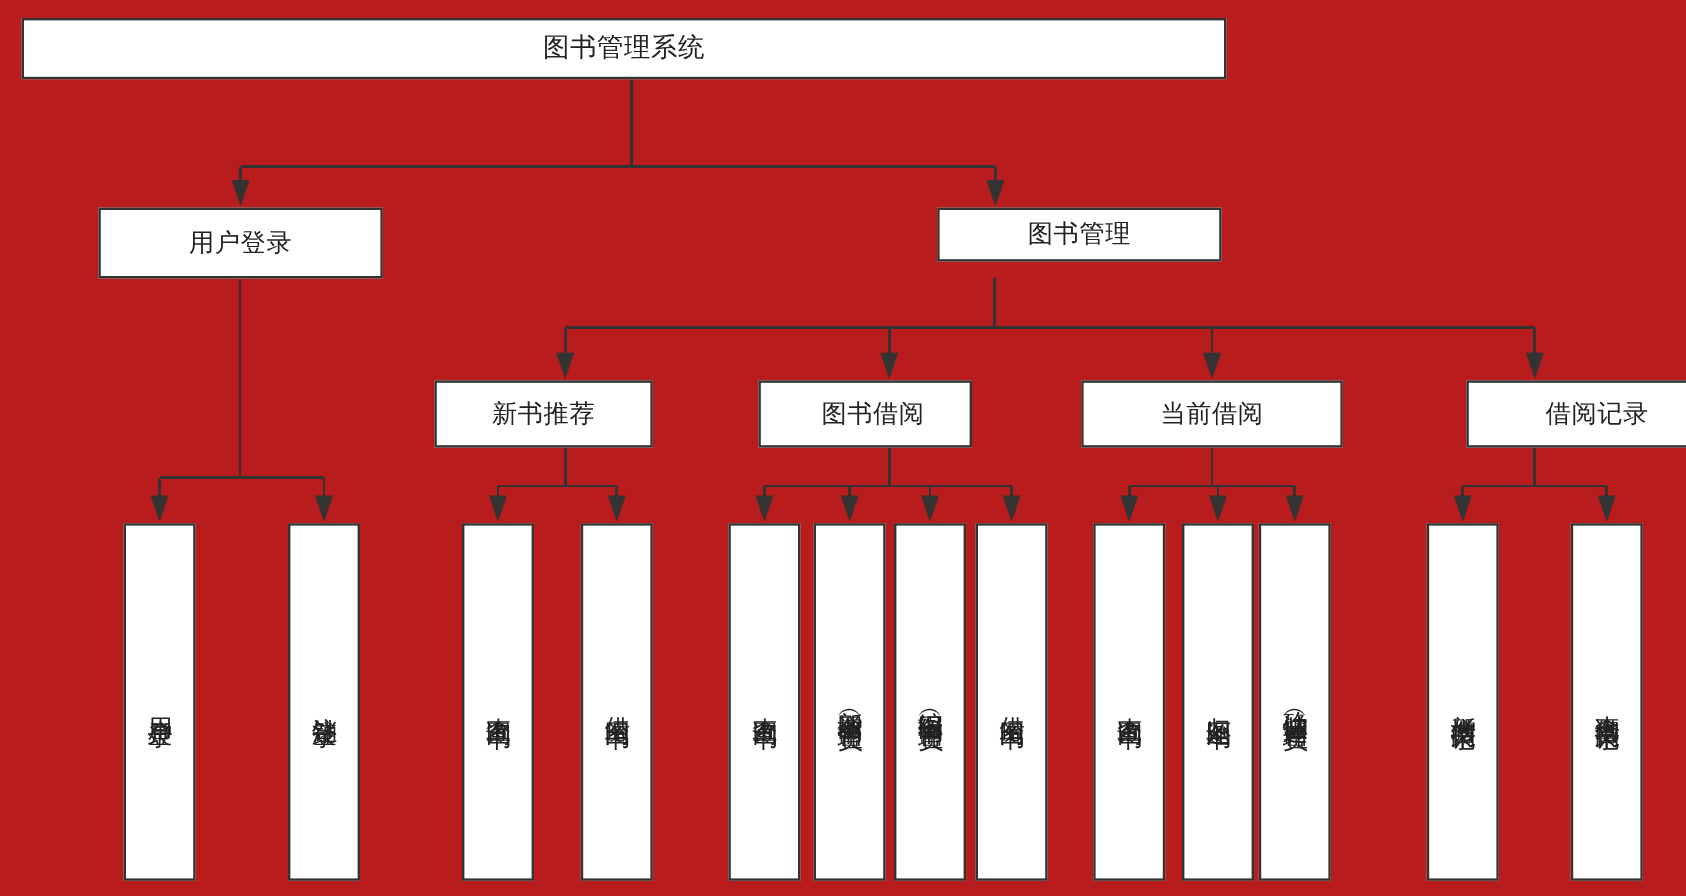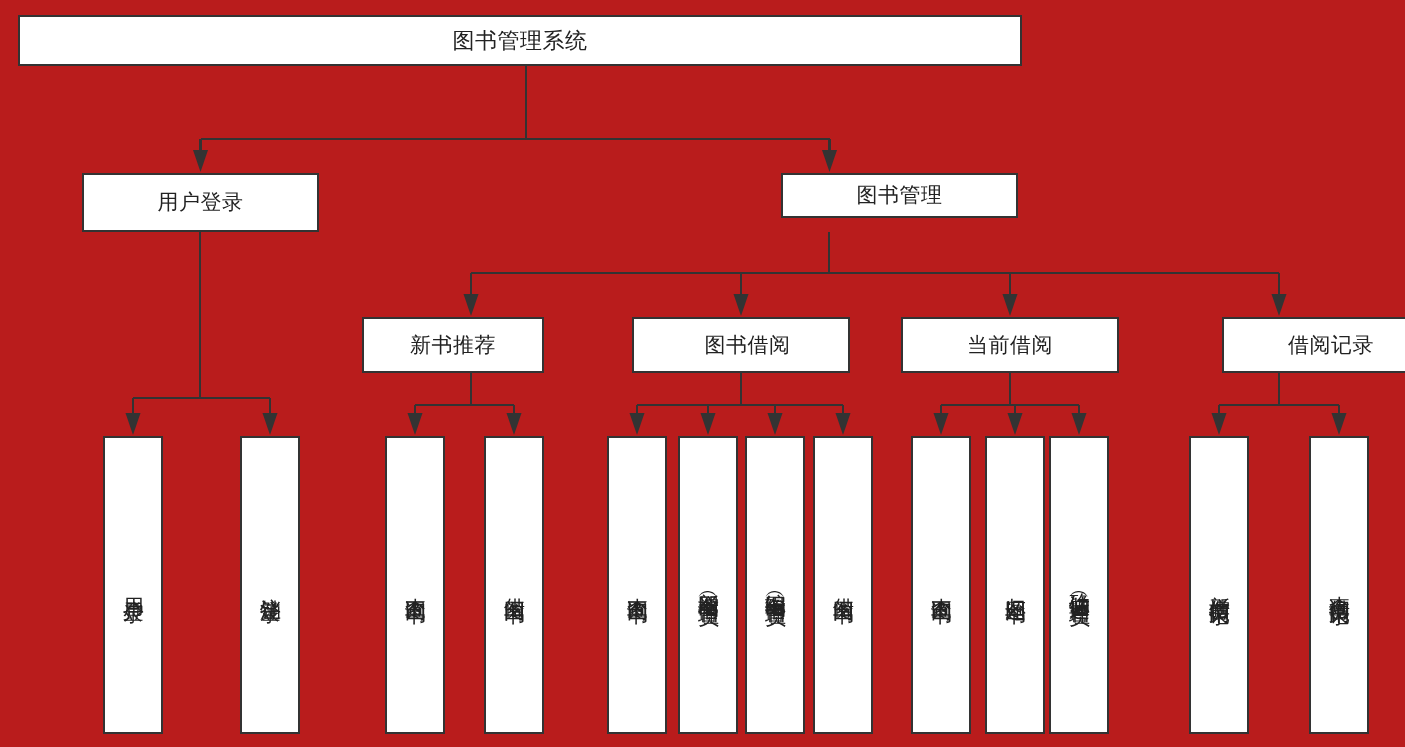--- a/index.html
+++ b/index.html
@@ -141,21 +141,21 @@
       </div>
       <div class="node horiz" style="left: 82px; top: 173px; width: 237px; height: 59px;">
         <span class="label">用户登录</span>
       </div>
       <div class="node horiz" style="left: 753px; top: 173px; width: 237px; height: 45px; margin-left: 28px;">
         <span class="label">图书管理</span>
       </div>
       <div class="node horiz" style="left: 362px; top: 317px; width: 182px; height: 56px;">
         <span class="label">新书推荐</span>
       </div>
-      <div class="node horiz" style="left: 632px; top: 317px; width: 218px; height: 56px; padding-left: 13px;">
+      <div class="node horiz" style="left: 632px; top: 317px; width: 178px; height: 56px; padding-left: 13px;">
         <span class="label">图书借阅</span>
       </div>
       <div class="node horiz" style="left: 901px; top: 317px; width: 218px; height: 56px; justify-content: center;">
         <span class="label">当前借阅</span>
       </div>
       <div class="node horiz" style="left: 1222px; top: 317px; width: 218px; height: 56px;">
         <span class="label">借阅记录</span>
       </div>
       <div class="node vert" style="left: 103px; top: 436px; width: 60px; height: 298px;">
         <span class="label">用户登录</span>

